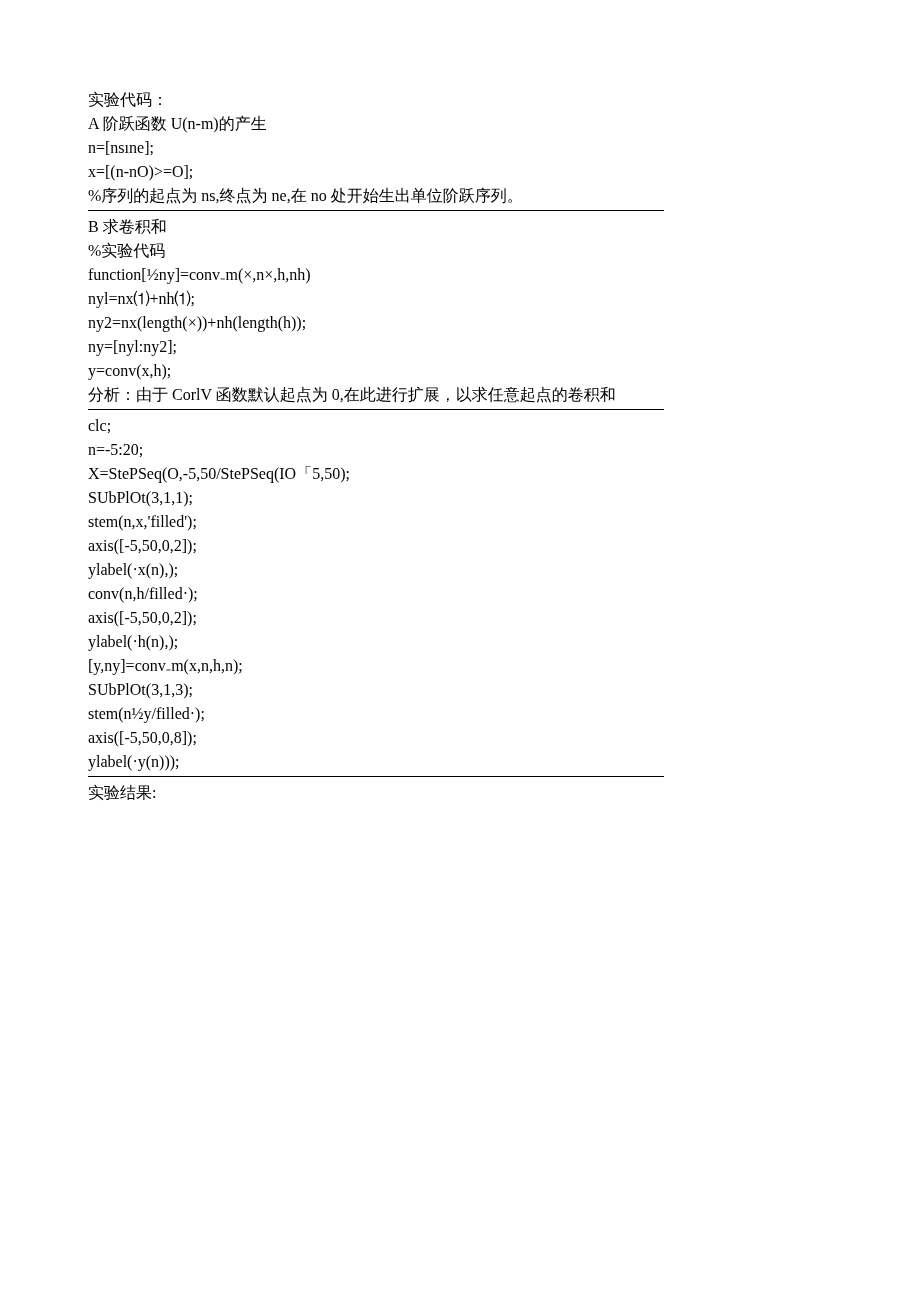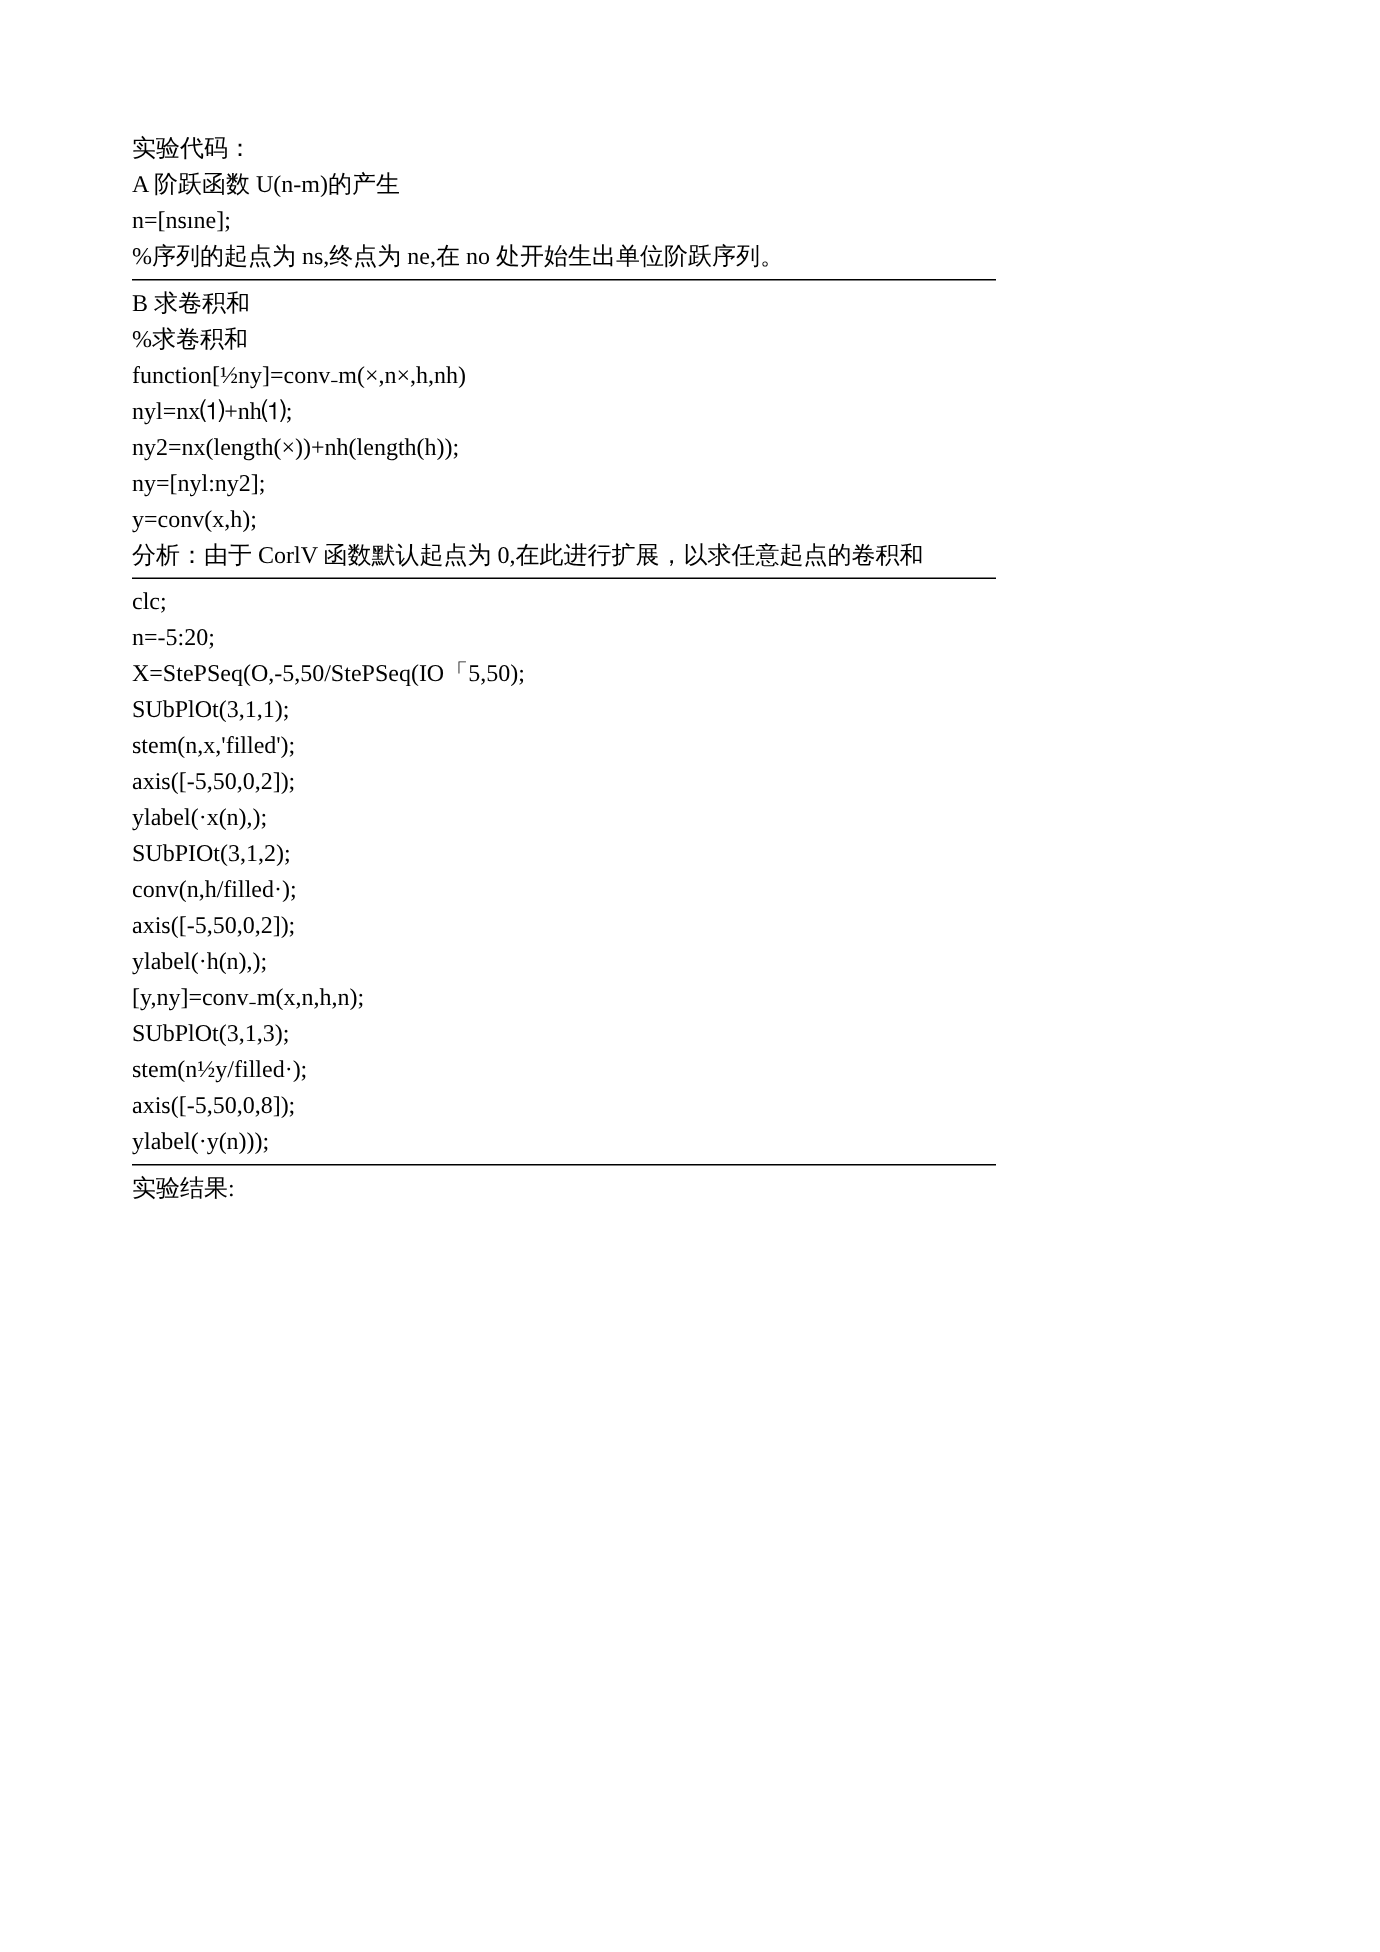--- a/index.html
+++ b/index.html
@@ -28,41 +28,41 @@
   }
 </style>
 </head>
 <body>
 
 <div class="page">
 
   <div class="line">实验代码：</div>
   <div class="line">A 阶跃函数 U(n-m)的产生</div>
   <div class="line">n=[nsıne];</div>
+  <div class="line">x=[(n-nO)&gt;=O];</div>
   <div class="line">%序列的起点为 ns,终点为 ne,在 no 处开始生出单位阶跃序列。</div>
   <hr class="hr">
 
   <div class="line">B 求卷积和</div>
-  <div class="line">%求卷积和</div>
+  <div class="line">%实验代码</div>
   <div class="line">function[½ny]=conv₋m(×,n×,h,nh)</div>
   <div class="line">nyl=nx⑴+nh⑴;</div>
   <div class="line">ny2=nx(length(×))+nh(length(h));</div>
   <div class="line">ny=[nyl:ny2];</div>
   <div class="line">y=conv(x,h);</div>
   <div class="line">分析：由于 CorlV 函数默认起点为 0,在此进行扩展，以求任意起点的卷积和</div>
   <hr class="hr">
 
   <div class="line">clc;</div>
   <div class="line">n=-5:20;</div>
   <div class="line">X=StePSeq(O,-5,50/StePSeq(IO「5,50);</div>
   <div class="line">SUbPlOt(3,1,1);</div>
   <div class="line">stem(n,x,'filled');</div>
   <div class="line">axis([-5,50,0,2]);</div>
   <div class="line">ylabel(·x(n),);</div>
-  <div class="line">SUbPIOt(3,1,2);</div>
   <div class="line">conv(n,h/filled·);</div>
   <div class="line">axis([-5,50,0,2]);</div>
   <div class="line">ylabel(·h(n),);</div>
   <div class="line">[y,ny]=conv₋m(x,n,h,n);</div>
   <div class="line">SUbPlOt(3,1,3);</div>
   <div class="line">stem(n½y/filled·);</div>
   <div class="line">axis([-5,50,0,8]);</div>
   <div class="line">ylabel(·y(n)));</div>
   <hr class="hr">
 

